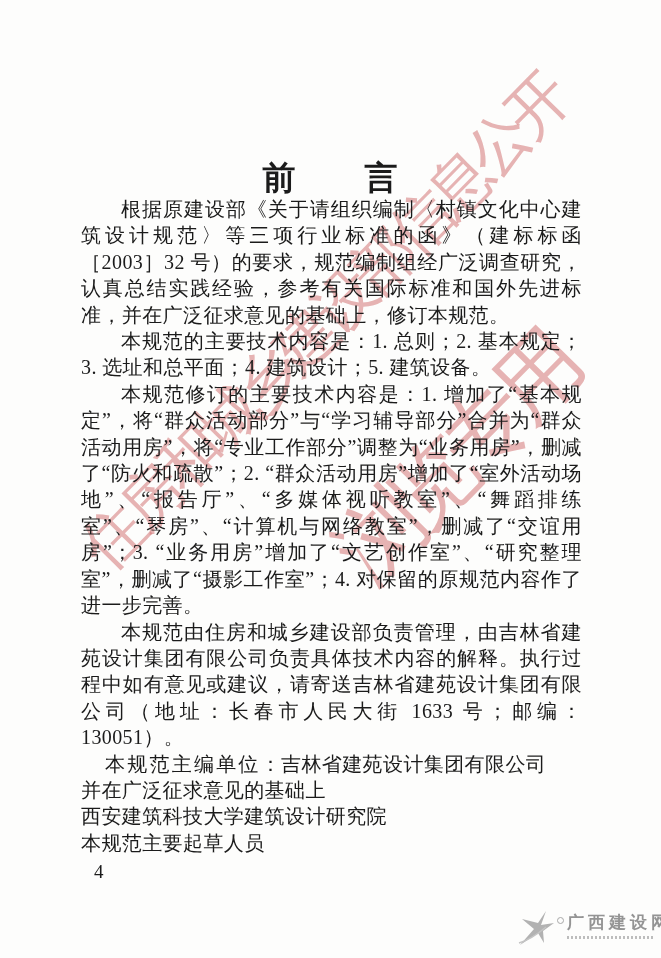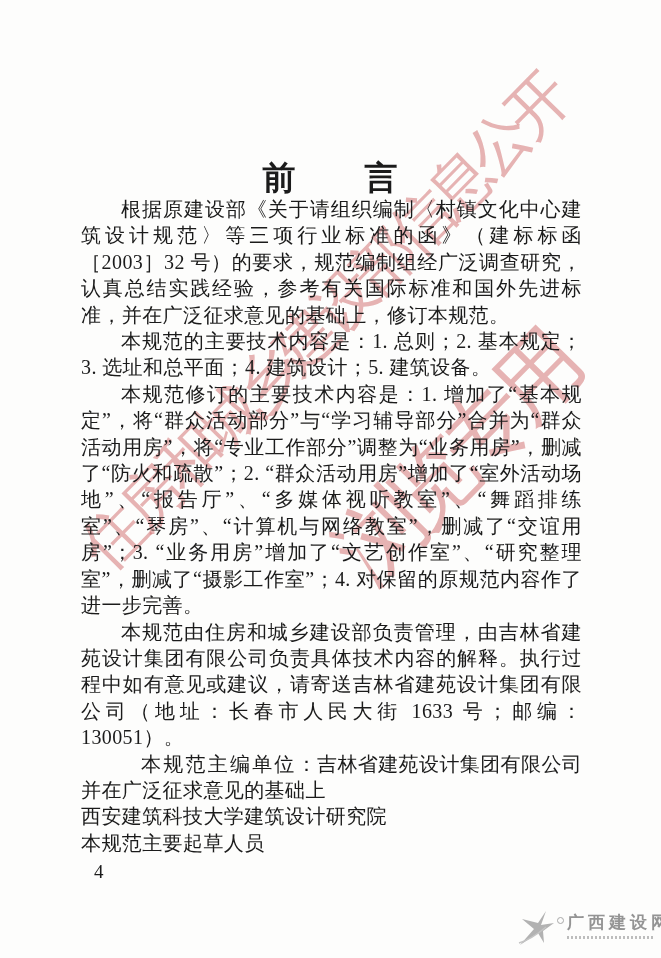--- a/index.html
+++ b/index.html
@@ -38,21 +38,21 @@
     font-size:20px;line-height:26.4px;
     text-align:justify;
     letter-spacing:0.4px;
     z-index:2;
   }
   .body-block p{margin:0;text-indent:2em;}
   
   .credit-row{display:flex;}
   .credit-label{
     flex:none;
-    margin-left:60px;width:176px;
+    margin-left:24px;width:176px;
     text-align:justify;text-align-last:justify;
   }
   .credit-label.tight{
     letter-spacing:-2.6px;
     text-align-last:left;
   }
   .credit-values{flex:1;min-width:0;}
   .credit-value{display:block;white-space:nowrap;}
   
   .page-number{

